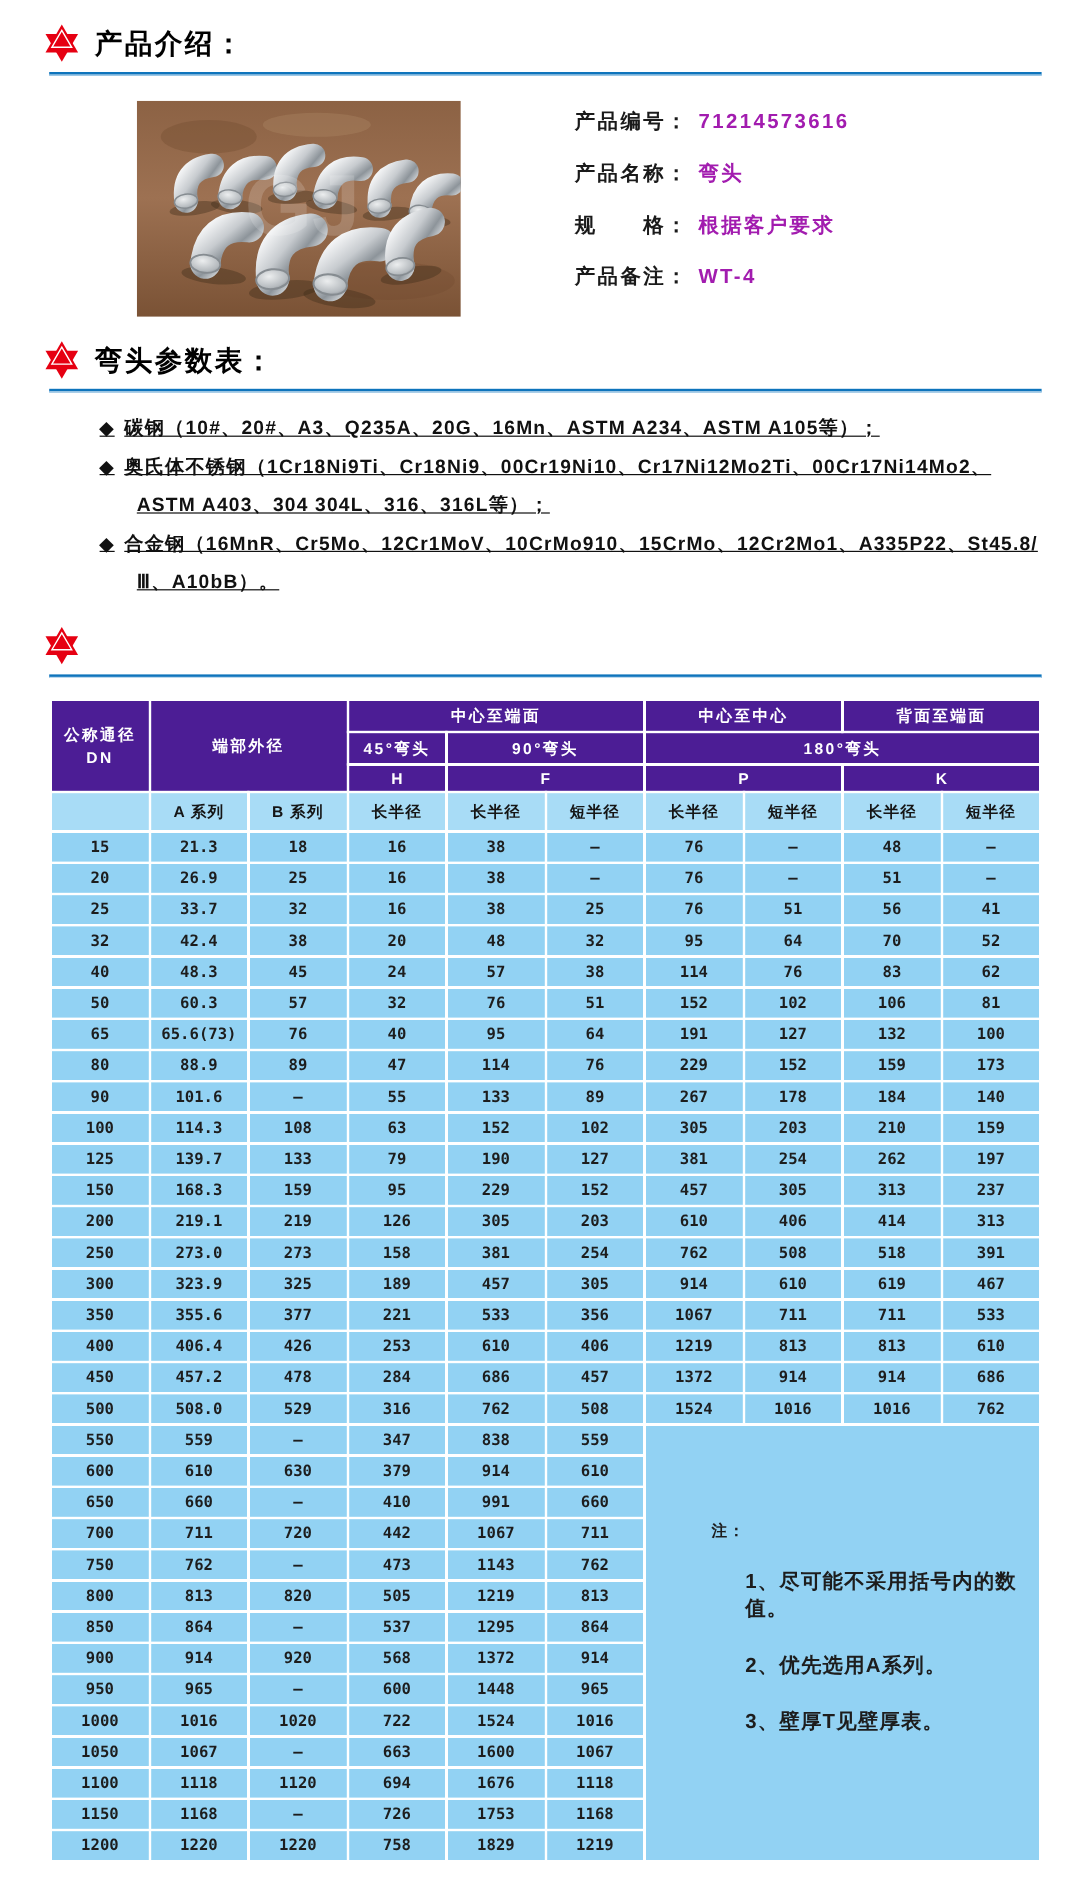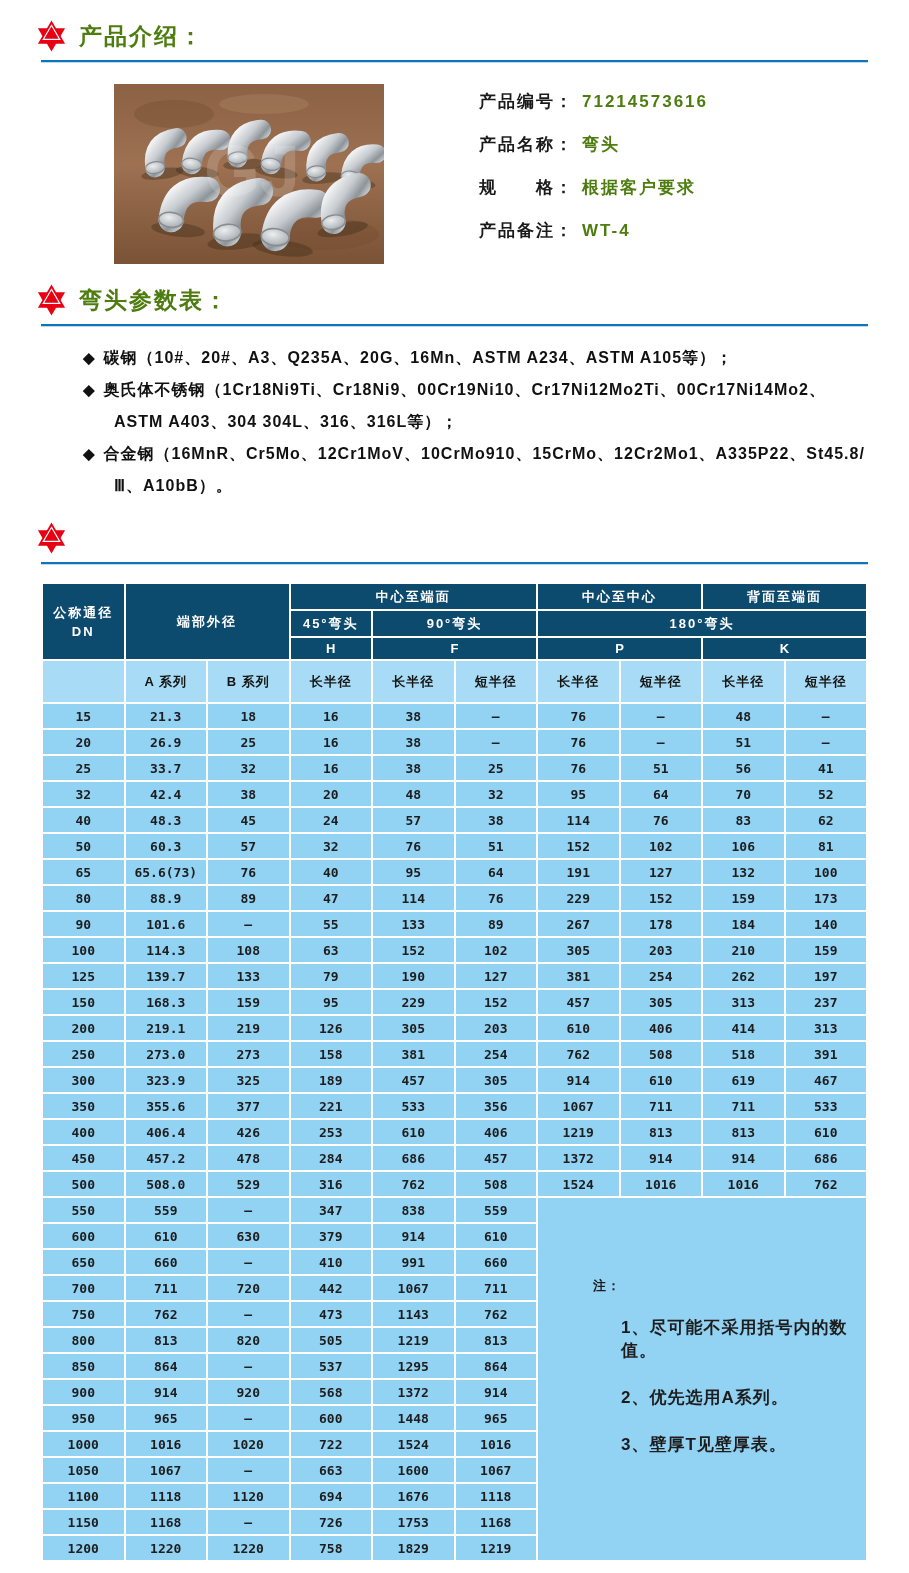--- a/index.html
+++ b/index.html
@@ -8,45 +8,45 @@
     width:909px; height:1573px; overflow:hidden;
     background:#fff;
     font-family:"Liberation Sans", sans-serif;
     color:#1a1a1a;
   }
   .content { padding:0 41px; }
 
   
   .sec-head { display:flex; align-items:center; gap:11px; padding-top:19px; }
   .sec-head .star { width:33px; height:34px; flex:0 0 auto; margin-left:-6px; }
-  .sec-title { color:#4d7c0f; font-size:23px; font-weight:bold; letter-spacing:2px; white-space:nowrap; }
+  .sec-title { color:#000000; font-size:23px; font-weight:bold; letter-spacing:2px; white-space:nowrap; }
   .rule { height:3px; background:#0e74bc; border-bottom:1px solid #bcd9ee; margin-top:7px; }
 
   
   .product { display:flex; margin:21px 0 0 73px; }
   .photo { width:270px; height:180px; flex:0 0 auto; }
   .info { margin-left:95px; padding-top:6px; }
   .field { margin-bottom:20px; font-size:17px; font-weight:bold; white-space:pre; }
   .flabel { color:#1a1a1a; letter-spacing:2px; }
-  .fvalue { color:#4d7c0f; margin-left:8px; letter-spacing:2px; }
+  .fvalue { color:#a21caf; margin-left:8px; letter-spacing:2px; }
 
   
   .materials { margin-top:15px; padding-left:21px; }
   .mat-item { font-size:16px; font-weight:bold; color:#111; line-height:32px;
-              padding-left:52px; text-indent:-31px; letter-spacing:1px; }
+              padding-left:52px; text-indent:-31px; letter-spacing:1px;text-decoration:underline; }
   .diamond { margin-right:8px; font-size:15px; }
 
   
   table { width:100%; border-collapse:collapse; table-layout:fixed; margin-top:17px; }
   th, td { border:2px solid #fff; text-align:center; padding:0; overflow:hidden; }
-  tr.hdr th { background:#0c4a6e; color:#fff; font-weight:bold; font-size:13px; letter-spacing:2px; }
+  tr.hdr th { background:#4c1d95; color:#fff; font-weight:bold; font-size:13px; letter-spacing:2px; }
   tr.hdr1 th { height:27px; }
   tr.hdr2 th { height:27px;text-align:center; }
   tr.hdr3 th { height:23px; letter-spacing:0; }
-  tr.subhdr th { background:#a8dcf6; color:#151515; font-weight:bold; font-size:13px; height:43px; letter-spacing:1px; }
+  tr.subhdr th { background:#a8dcf6; color:#151515; font-weight:bold; font-size:13px; height:33px; letter-spacing:1px; }
   .dn-cell div { line-height:19px; }
   tbody td { background:#92d2f3; color:#1d1d1d; height:26px;
              font-family:"DejaVu Sans Mono", monospace; font-weight:bold; font-size:13px; }
   td.note-cell { vertical-align:top; text-align:left; padding:79px 6px 0 55px;
                  font-family:"Liberation Sans", sans-serif; }
   .note-title { font-size:13px; font-weight:bold; margin-bottom:21px; letter-spacing:1px; }
   .note-item { font-size:17px; font-weight:bold; margin:0 0 24px 28px; letter-spacing:1px; }
 </style>
 </head>
 <body>

